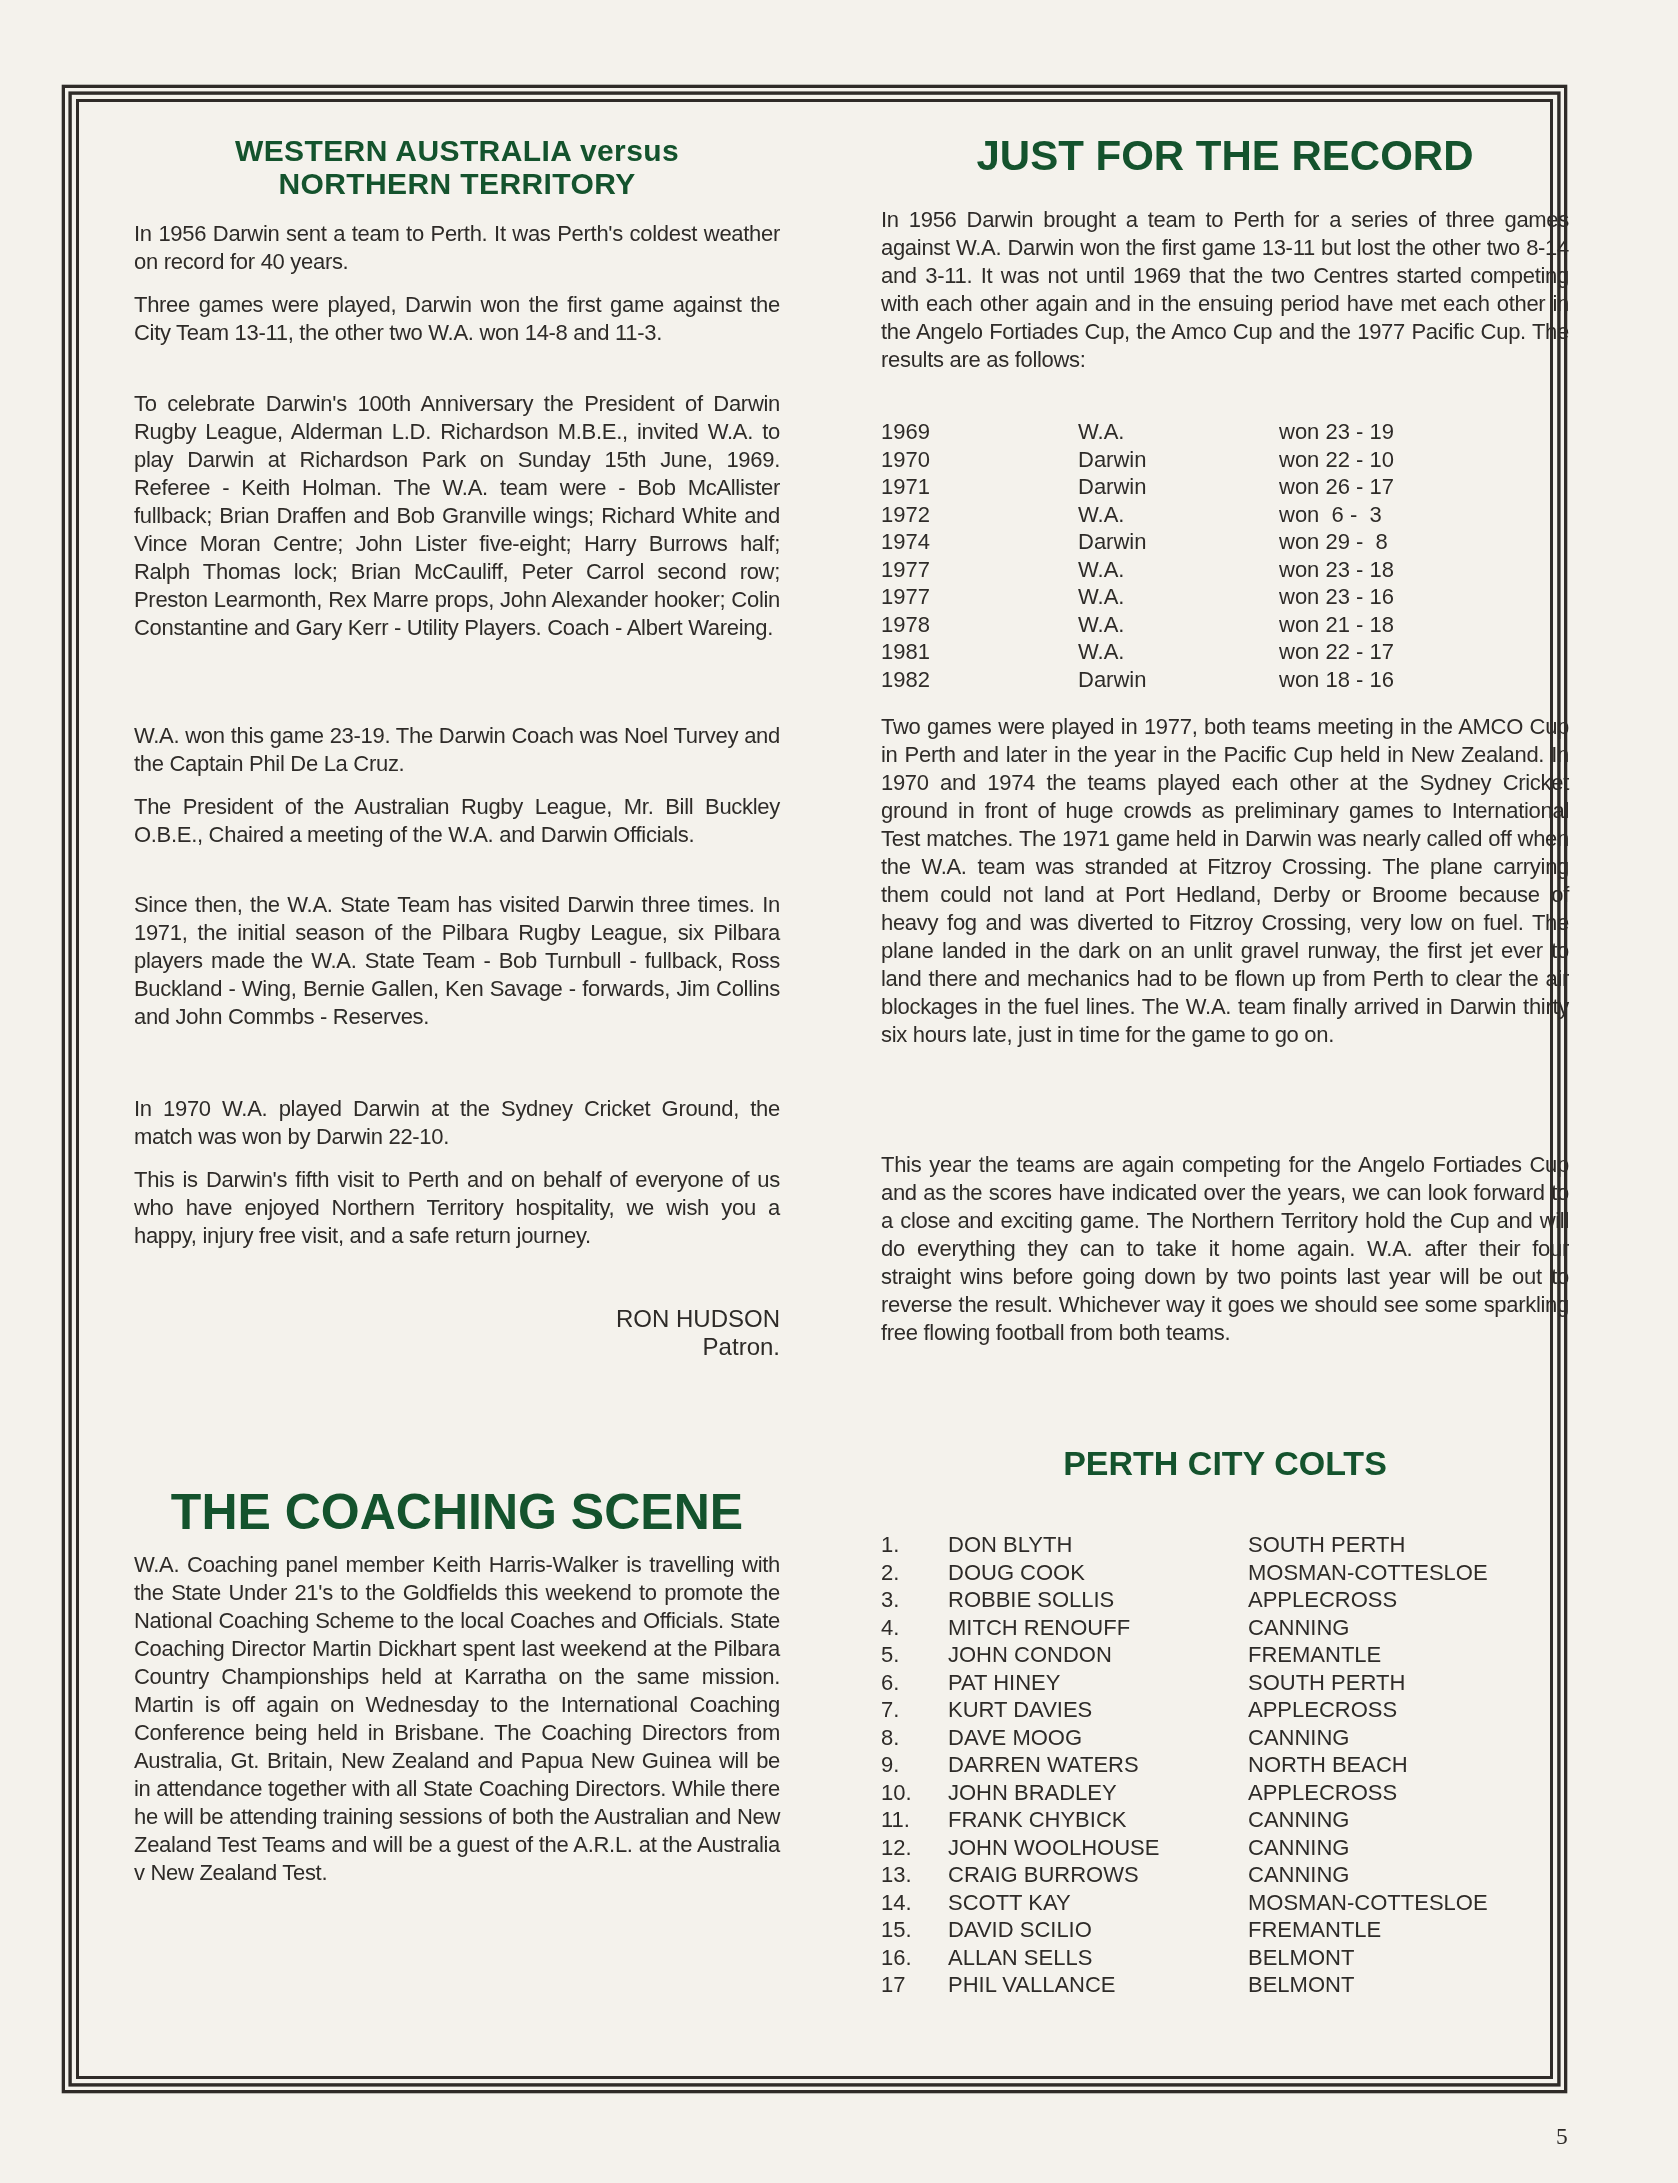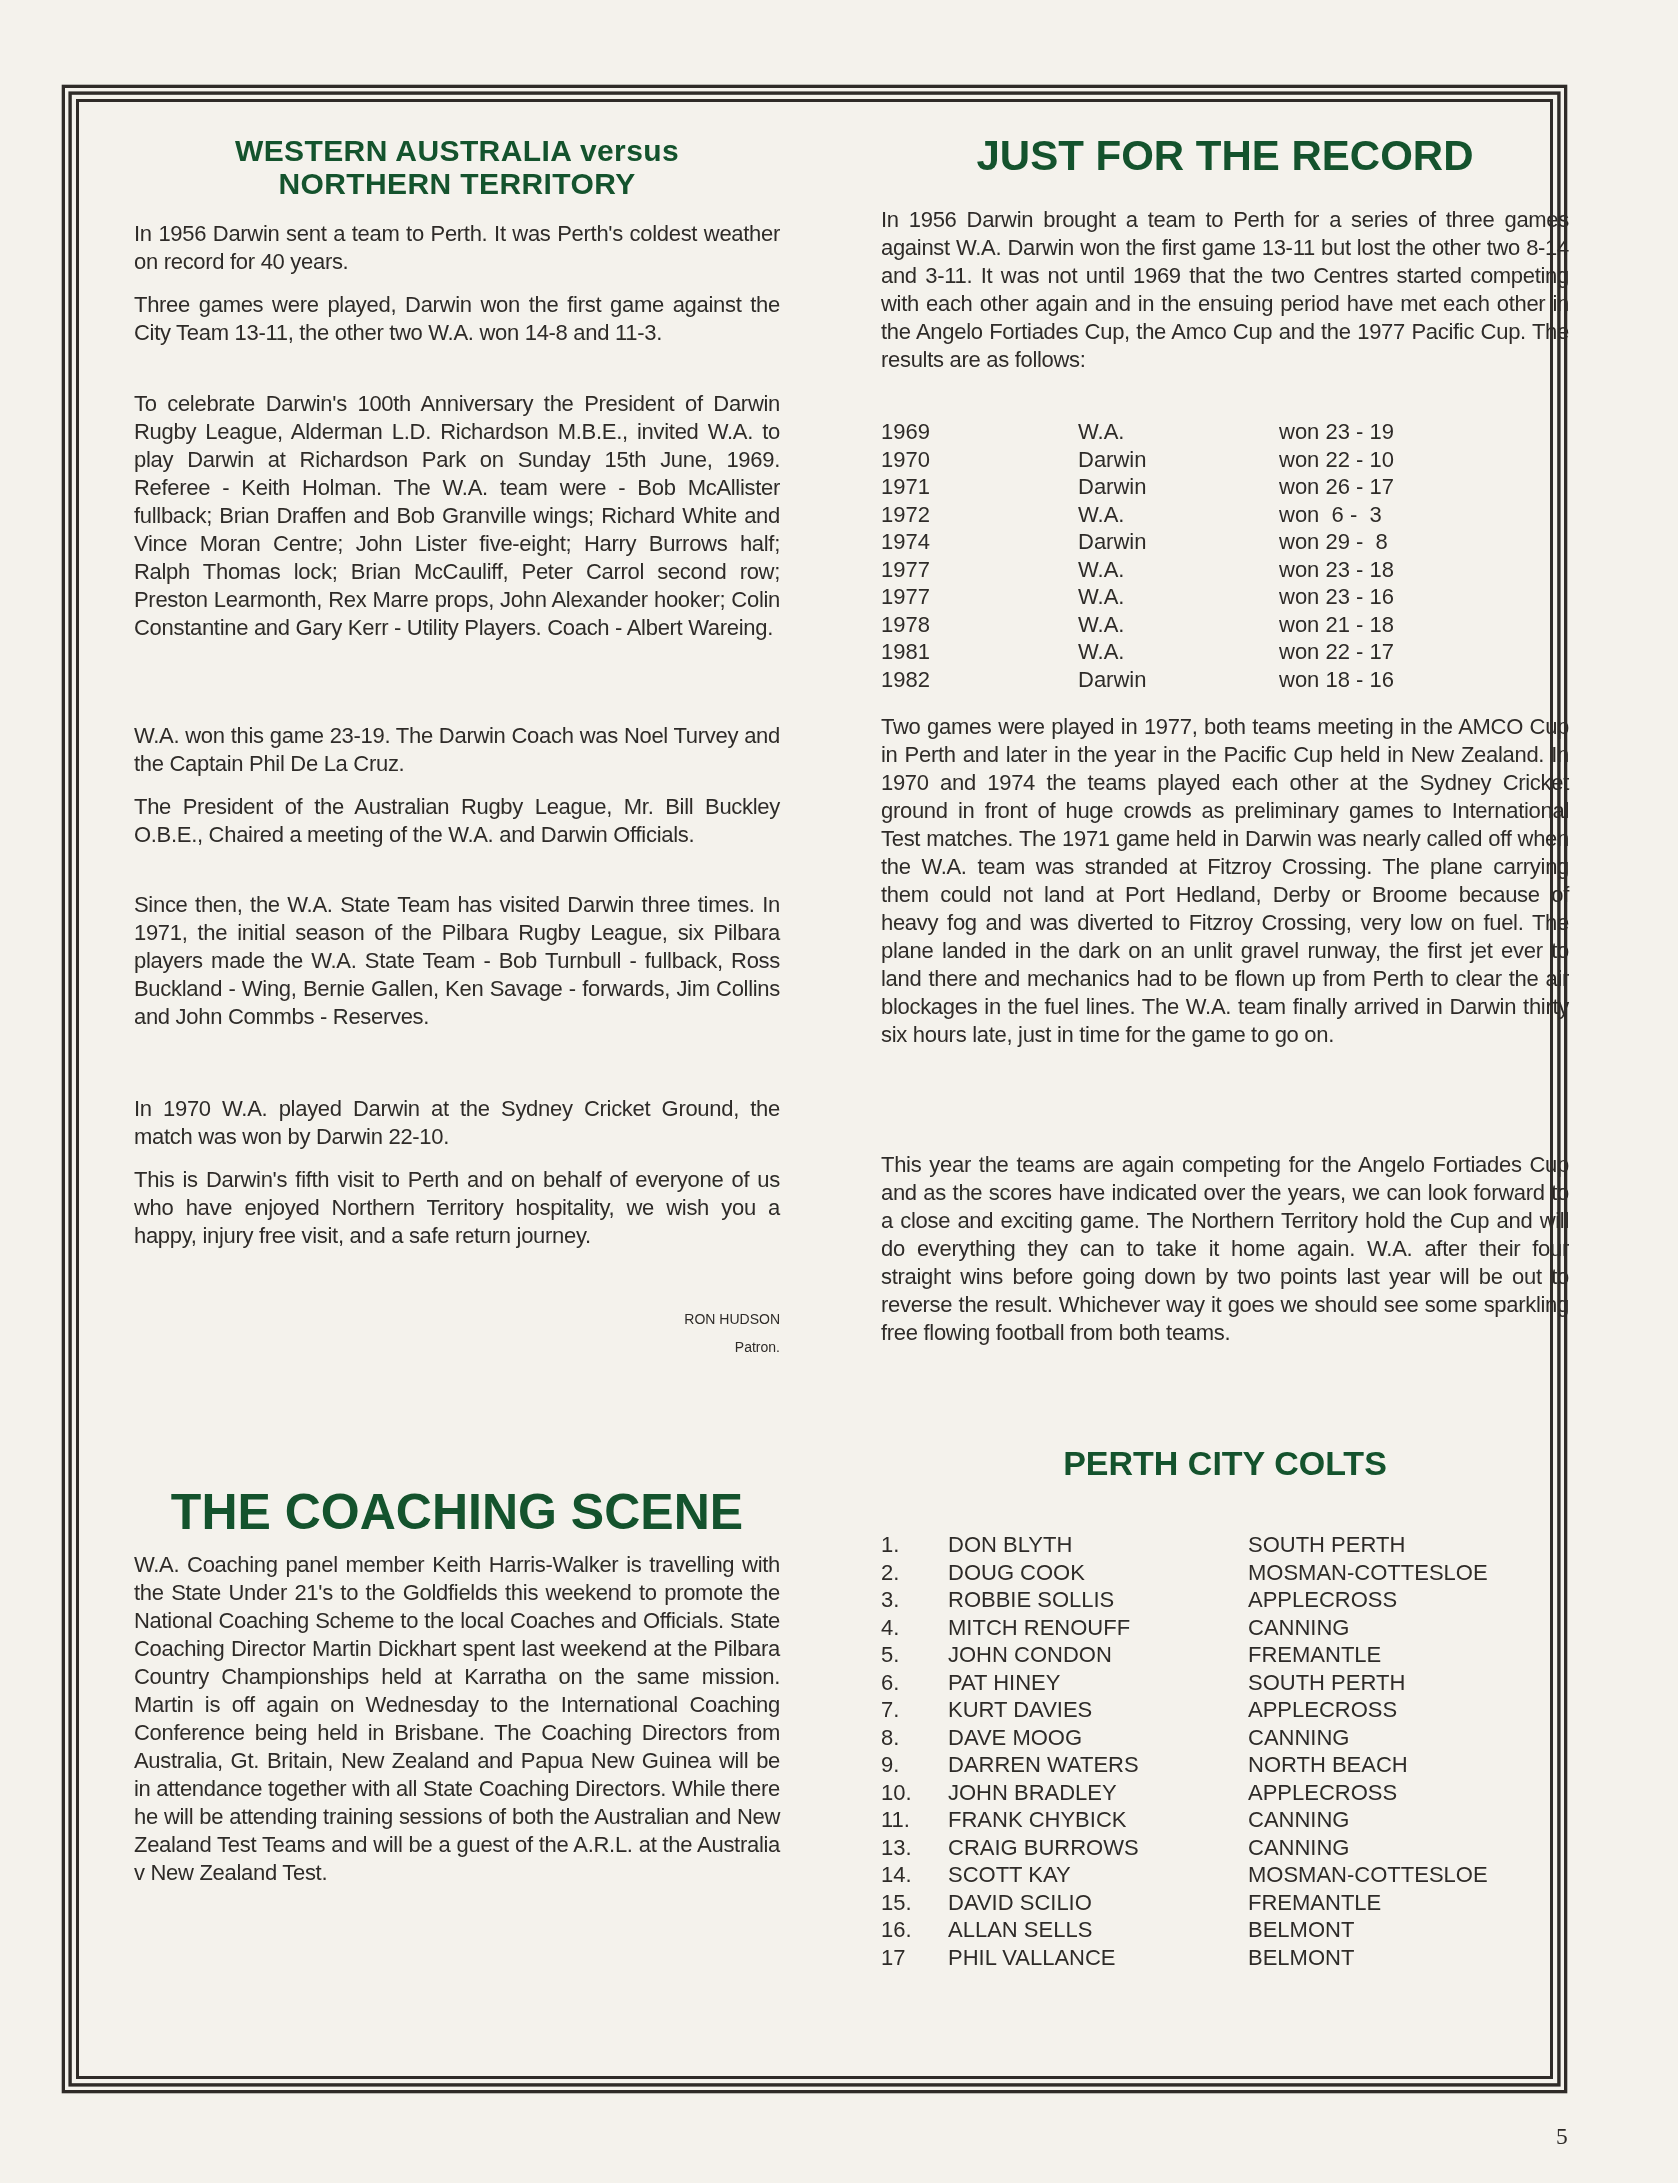--- a/index.html
+++ b/index.html
@@ -25,21 +25,21 @@
   .h-wa { position:absolute; top:134px; left:0; width:100%; font-size:30px; letter-spacing:0.4px; }
   .h-record { position:absolute; top:133px; left:0; width:100%; font-size:42px; }
   .h-coach { position:absolute; top:1485px; left:0; width:100%; font-size:50px; }
   .h-colts { position:absolute; top:1445px; left:0; width:100%; font-size:34px; }
   p.body {
     font-family:"Liberation Sans", sans-serif;
     font-size:22px; line-height:28px; margin:0; text-align:justify;
     position:absolute; left:0; width:100%;
     font-stretch:condensed; letter-spacing:-0.3px;
   }
-  .sig { position:absolute; right:0; text-align:right; font-size:14px; line-height:28px;margin-left:30px; }
+  .sig { position:absolute; right:0; text-align:right; font-size:24px; line-height:28px;margin-left:30px; }
   table.results { position:absolute; top:418px; left:0; border-collapse:collapse; font-size:22px; }
   table.results td { padding:0; height:27.5px; line-height:27.5px; }
   table.results td.y { width:197px; }
   table.results td.t { width:201px; }
   table.colts { position:absolute; top:1531px; left:0; border-collapse:collapse; font-size:22px; }
   table.colts td { padding:0; height:27.5px; line-height:27.5px; }
   table.colts td.n { width:67px; }
   table.colts td.p { width:300px; }
   .pageno { position:absolute; left:1556px; top:2123px; font-family:"Liberation Serif", serif; font-size:23.5px; }
 </style>
@@ -184,20 +184,25 @@
           <td class="n">10.</td>
           <td class="p">JOHN BRADLEY</td>
           <td class="c">APPLECROSS</td>
         </tr>
         <tr>
           <td class="n">11.</td>
           <td class="p">FRANK CHYBICK</td>
           <td class="c">CANNING</td>
         </tr>
         <tr>
+          <td class="n">12.</td>
+          <td class="p">JOHN WOOLHOUSE</td>
+          <td class="c">CANNING</td>
+        </tr>
+        <tr>
           <td class="n">13.</td>
           <td class="p">CRAIG BURROWS</td>
           <td class="c">CANNING</td>
         </tr>
         <tr>
           <td class="n">14.</td>
           <td class="p">SCOTT KAY</td>
           <td class="c">MOSMAN-COTTESLOE</td>
         </tr>
         <tr>

